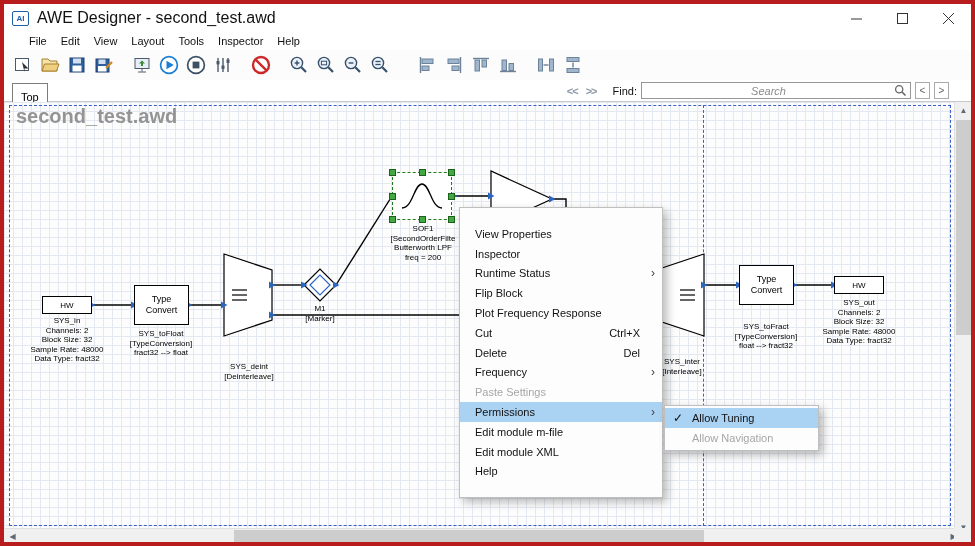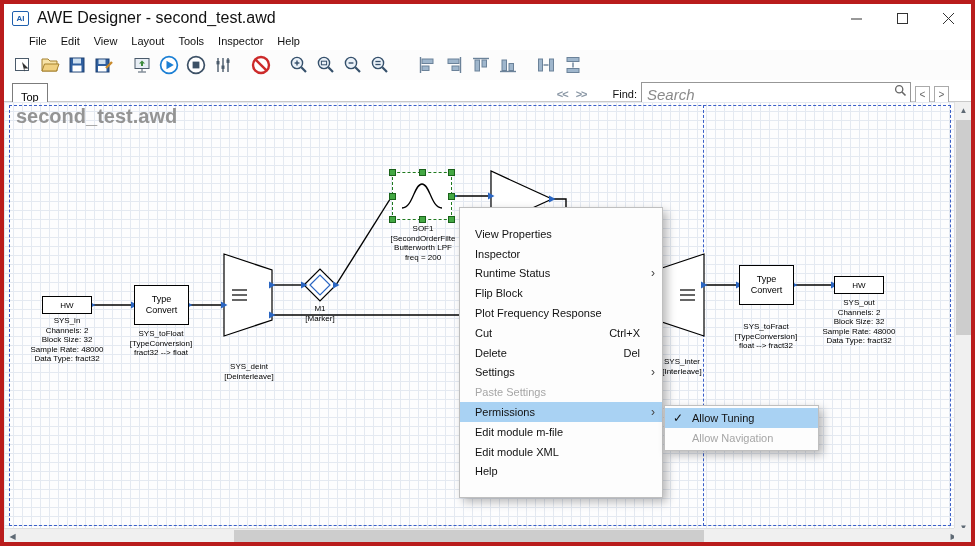--- a/index.html
+++ b/index.html
@@ -23,24 +23,24 @@
   .toolbar{height:30px;display:flex;align-items:center;padding-left:5px;background:#fcfcfc;}
   .tb{width:27px;height:26px;display:flex;align-items:center;justify-content:center;}
   .gap{margin-left:11px;}
   .biggap{margin-left:20px;}
 
   
   .navbar{height:22px;position:relative;background:#fff;border-bottom:1px solid #c9c9c9;font-size:11px;}
   .top-tab{position:absolute;left:8px;top:3px;border:1px solid #7c7c7c;padding:7px 8px;background:#fff;font-size:11px;}
   .nav-right{position:absolute;right:22px;top:2px;display:flex;align-items:center;gap:4px;}
   .nav-arrow{color:#8a97a5;font-weight:bold;font-size:11px;padding:0 2px;letter-spacing:-1px;}
-  .find-label{color:#111;margin-left:20px;text-align:center;}
+  .find-label{color:#111;margin-left:10px;text-align:center;}
   .search-wrap{position:relative;display:flex;align-items:center;}
-  .search-input{width:270px;height:24px;border:1px solid #979797;font-family:"Liberation Sans",sans-serif;
-    font-size:15px;padding:0 20px 0 5px;}
+  .search-input{width:270px;height:17px;border:1px solid #979797;font-family:"Liberation Sans",sans-serif;
+    font-size:11px;padding:0 20px 0 5px;text-align:center;}
   .search-input::placeholder{color:#8a8a8a;font-style:italic;}
   .search-glyph{position:absolute;right:4px;top:2px;}
   .result-btn{width:15px;height:17px;border:1px solid #aaa;background:#fff;display:flex;
     align-items:center;justify-content:center;color:#666;font-size:10px;}
 
   
   .canvas{position:absolute;top:98px;left:0;width:958px;height:434px;overflow:hidden;background-color:#fdfdfe;
     background-image:linear-gradient(#e4e9f1 1px,transparent 1px),linear-gradient(90deg,#e4e9f1 1px,transparent 1px);
     background-size:9px 9px;}
   .canvas-title{position:absolute;left:12px;top:3px;font-size:20px;font-weight:bold;color:#949494;}
@@ -419,21 +419,21 @@
         </div>
       <div class="ctx-item">
           <span>Cut</span>
           <span class="sc">Ctrl+X</span>
         </div>
       <div class="ctx-item">
           <span>Delete</span>
           <span class="sc">Del</span>
         </div>
       <div class="ctx-item">
-          <span>Settings</span>
+          <span>Frequency</span>
           <span class="arrow">›</span>
         </div>
       <div class="ctx-item dis">
           <span>Paste Settings</span>
         </div>
       <div class="ctx-item hl">
           <span>Permissions</span>
           <span class="arrow">›</span>
         </div>
       <div class="ctx-item">

